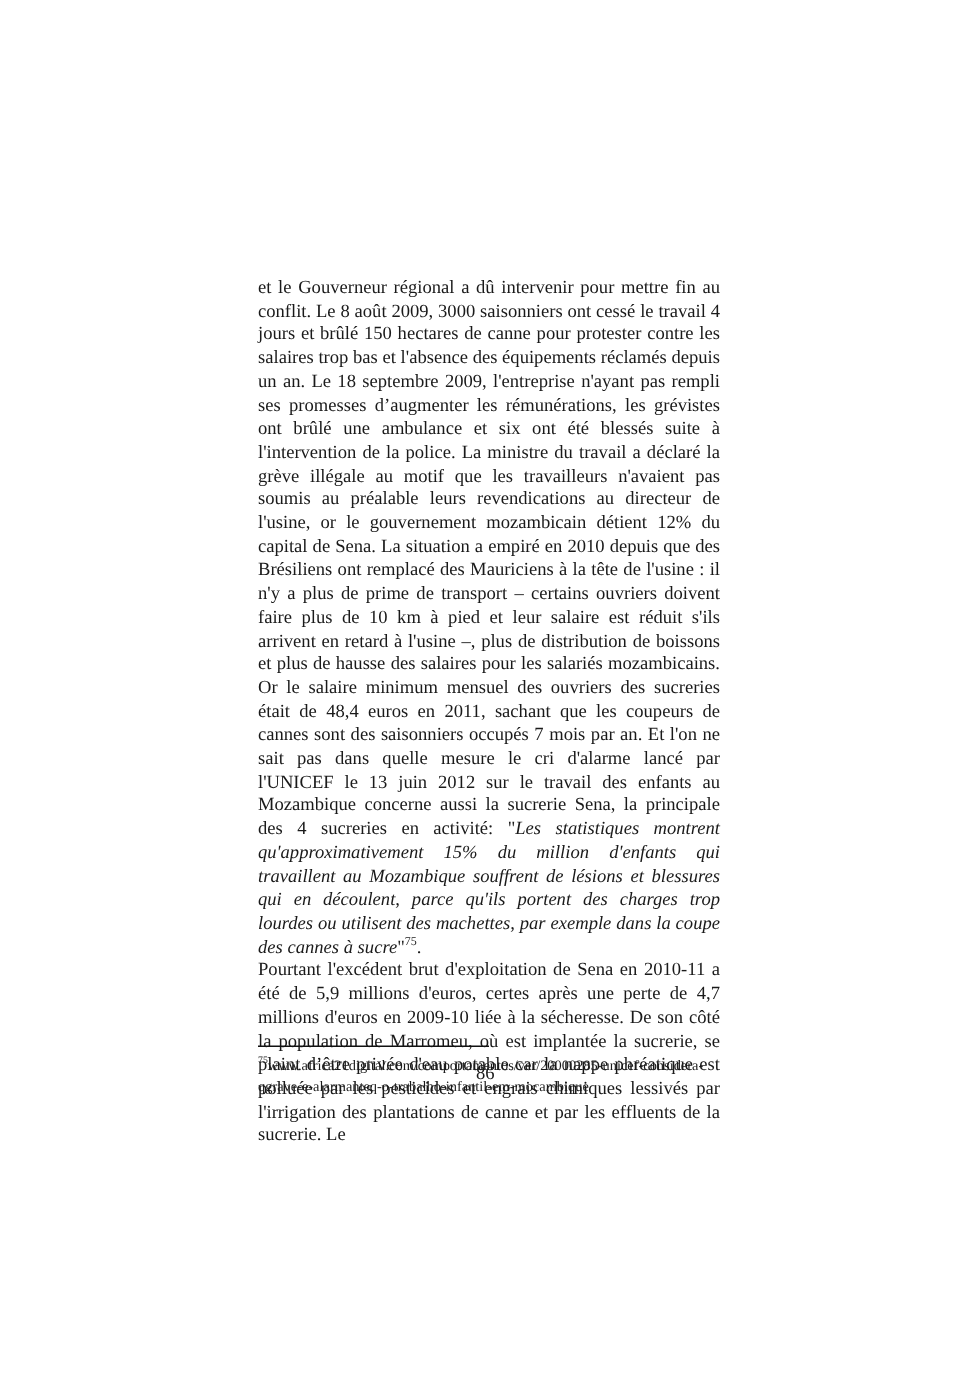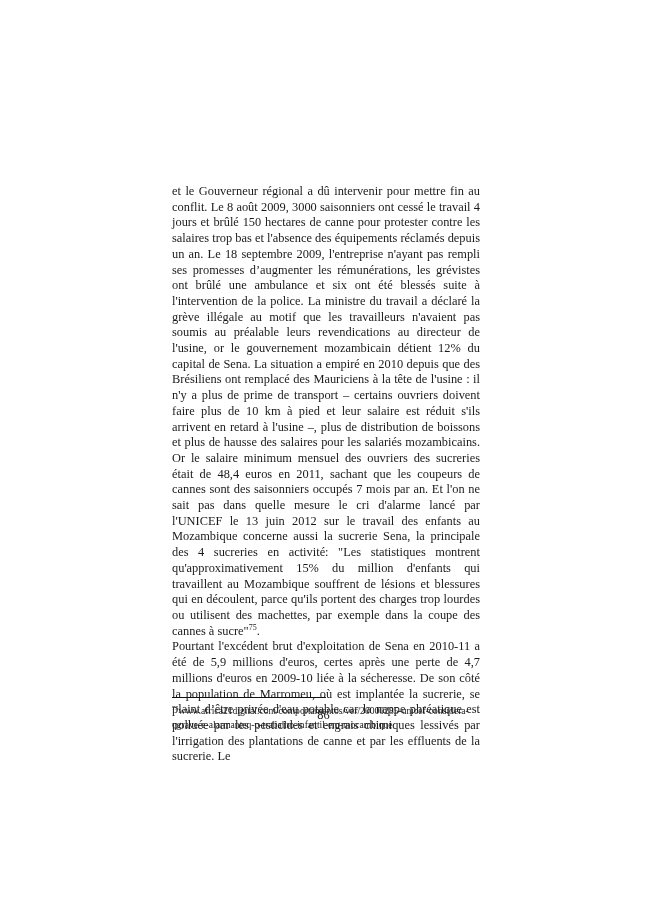--- a/index.html
+++ b/index.html
@@ -5,21 +5,21 @@
   html, body { margin: 0; padding: 0; background: #ffffff; }
   body { width: 650px; height: 920px; position: relative; overflow: hidden; }
   .page { position: absolute; left: 0; top: 0; width: 650px; height: 920px; background: #ffffff; }
   .text-block {
     position: absolute; left: 172px; top: 184px; width: 308px;
     font-family: "Liberation Serif", serif; font-size: 12.4px; line-height: 15.7px; color: #1a1a1a;
     text-align: justify;
   }
   .para { margin: 0; text-align: justify; }
   .para + .para { }
-  .italic { }
+  .italic { font-style: italic; }
   sup { font-size: 8px; line-height: 0; vertical-align: super; }
   .footnote-rule {
     position: absolute; left: 172px; top: 697px; width: 154px; height: 0;
     border-top: 1px solid #111111;
   }
   .footnote {
     position: absolute; left: 172px; top: 704px; width: 320px;
     font-family: "Liberation Serif", serif; font-size: 9.6px; line-height: 14px; color: #1a1a1a;
   }
   .footnote sup { font-size: 6.5px; }

